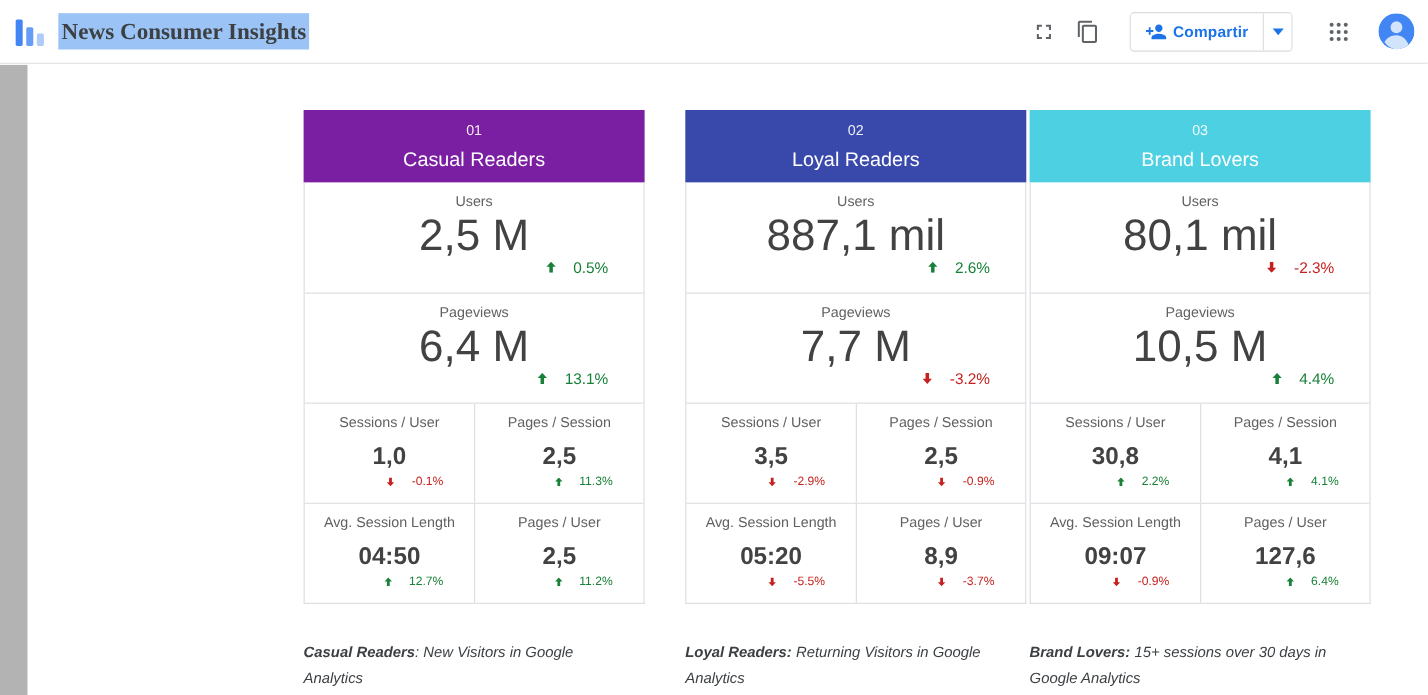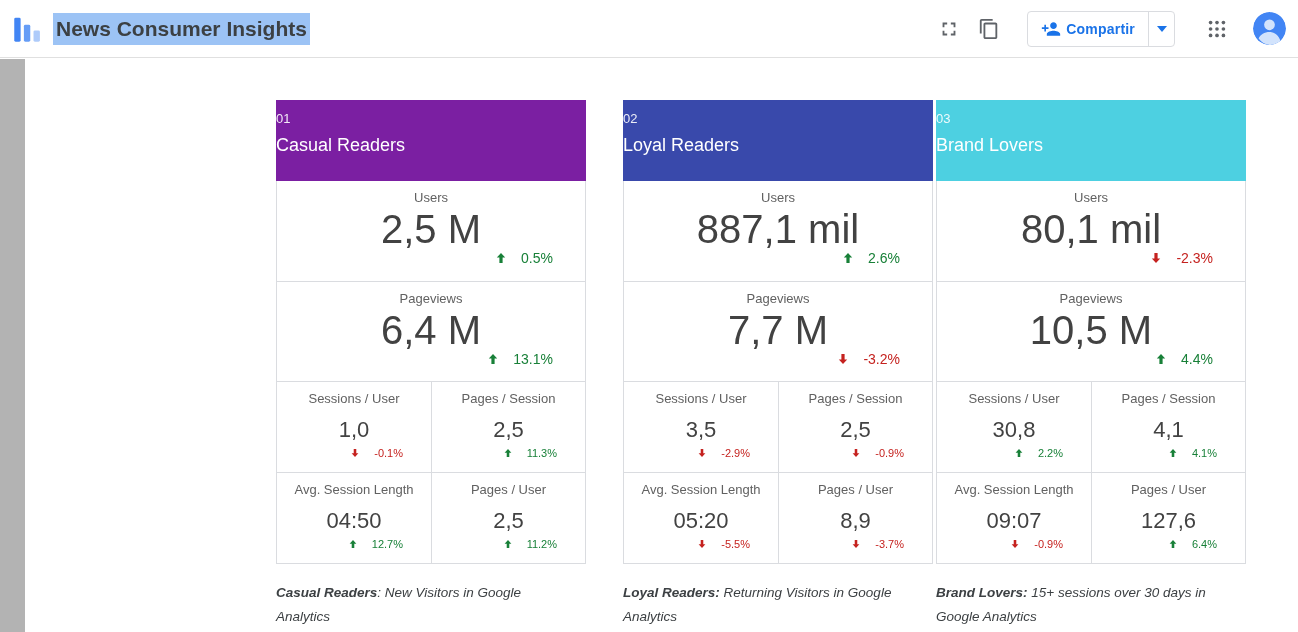--- a/index.html
+++ b/index.html
@@ -14,21 +14,21 @@
   
   .appbar {
     position:absolute; top:0; left:0; width:1298px; height:58px;
     background:#fff; border-bottom:1px solid #e0e0e0;
     display:flex; align-items:center; z-index:5;
   }
   .logo { width:34px; height:34px; margin-left:10px; flex:0 0 auto; cursor:pointer; }
   .report-title {
     margin-left:9px; font-size:21px; color:#3c4043; white-space:nowrap; cursor:text;
   }
-  .report-title .sel { background:#9cc3f5; padding:4px 3px 5px 3px; }
+  .report-title .sel { background:#9cc3f5; padding:4px 3px 5px 3px;font-family:Liberation Serif, serif; }
   .appbar-right { margin-left:auto; display:flex; align-items:center; margin-right:12px; }
   .icon-btn {
     width:40px; height:40px; display:flex; align-items:center; justify-content:center;
     cursor:pointer; border-radius:50%;
   }
   .icon-btn svg { width:22px; height:22px; }
   .share-btn {
     display:flex; align-items:stretch; height:36px; border:1px solid #dadce0;
     border-radius:4px; background:#fff; margin:0 22px 0 18px; cursor:pointer; overflow:hidden;
   }
@@ -44,41 +44,41 @@
   }
   .avatar { width:33px; height:33px; border-radius:50%; overflow:hidden; margin-left:16px; cursor:pointer; }
   .avatar svg { width:100%; height:100%; }
 
   
   .gutter { position:absolute; left:0; top:59px; width:25px; height:573px; background:#b3b3b3; }
 
   
   .card { position:absolute; top:100px; width:310px; }
   .pos1 { left:276px; } .pos2 { left:623px; } .pos3 { left:936px; }
-  .card-head { height:81px; color:#fff; text-align:left; padding-top:10px; }
+  .card-head { height:66px; color:#fff; text-align:center; padding-top:10px; }
   .card-num  { font-size:13px; opacity:.9; line-height:18px; }
   .card-name { font-size:18px; margin-top:7px; font-weight:400; }
   .card-body { border:1px solid #dadce0; border-top:none; background:#fff; }
   .card-body > * + * { border-top:1px solid #dadce0; }
 
   .cell { display:flex; flex-direction:column; align-items:center; padding-top:9px; }
   .cell.big { height:100px; }
   .metric-label { font-size:13px; color:#616161; line-height:16px; }
   .big .metric-value { font-size:40px; color:#424242; line-height:42px; margin-top:2px; font-weight:400; }
   .delta { display:flex; align-items:center; gap:15px; font-size:14px; align-self:flex-end; margin-right:32px; }
   .arrow { width:10px; height:10px; flex:0 0 auto; }
   .small .arrow { width:8px; height:8px; }
   .delta[data-dir="up"]   { color:#188038; }
   .delta[data-dir="down"] { color:#c5221f; }
   .delta[data-dir="down"] .arrow { transform:rotate(180deg); }
 
   .small-grid { display:grid; grid-template-columns:1fr 1fr; }
   .cell.small { height:90px; }
   .cell.small.right { border-left:1px solid #dadce0; }
-  .small .metric-value { font-size:22px; color:#424242; line-height:28px; margin-top:9px; font-weight:400; }
+  .small .metric-value { font-size:22px; color:#424242; line-height:28px; margin-top:9px; font-weight:700; }
   .small .delta { font-size:11px; margin-right:28px; margin-top:3px; }
 
   .caption {
     position:absolute; top:581px; width:300px;
     font-size:13.5px; font-style:italic; color:#3c4043; line-height:24px;
   }
   .caption b { font-weight:700; }
 </style>
 </head>
 <body>

